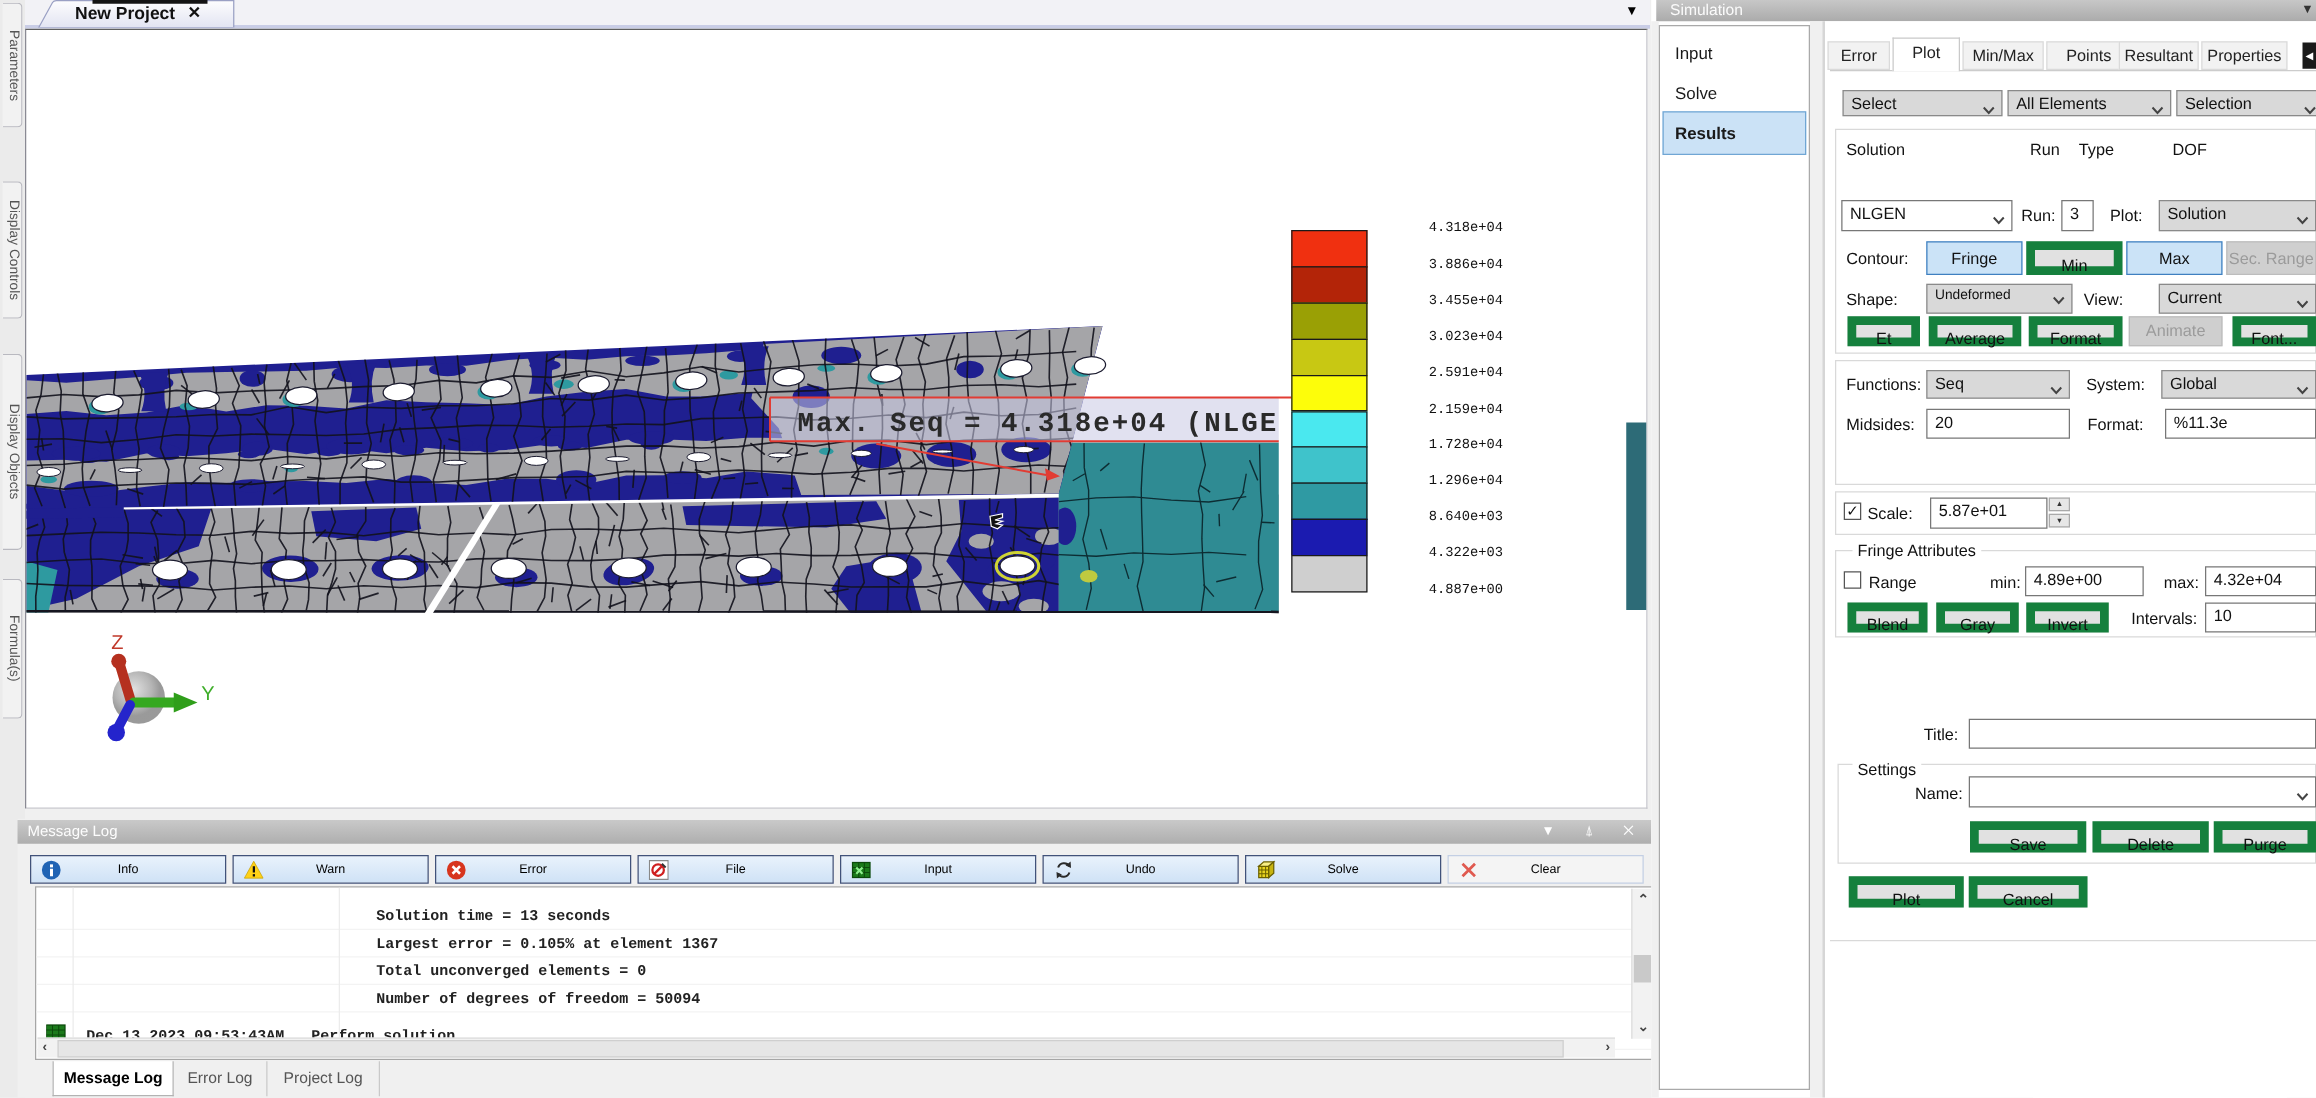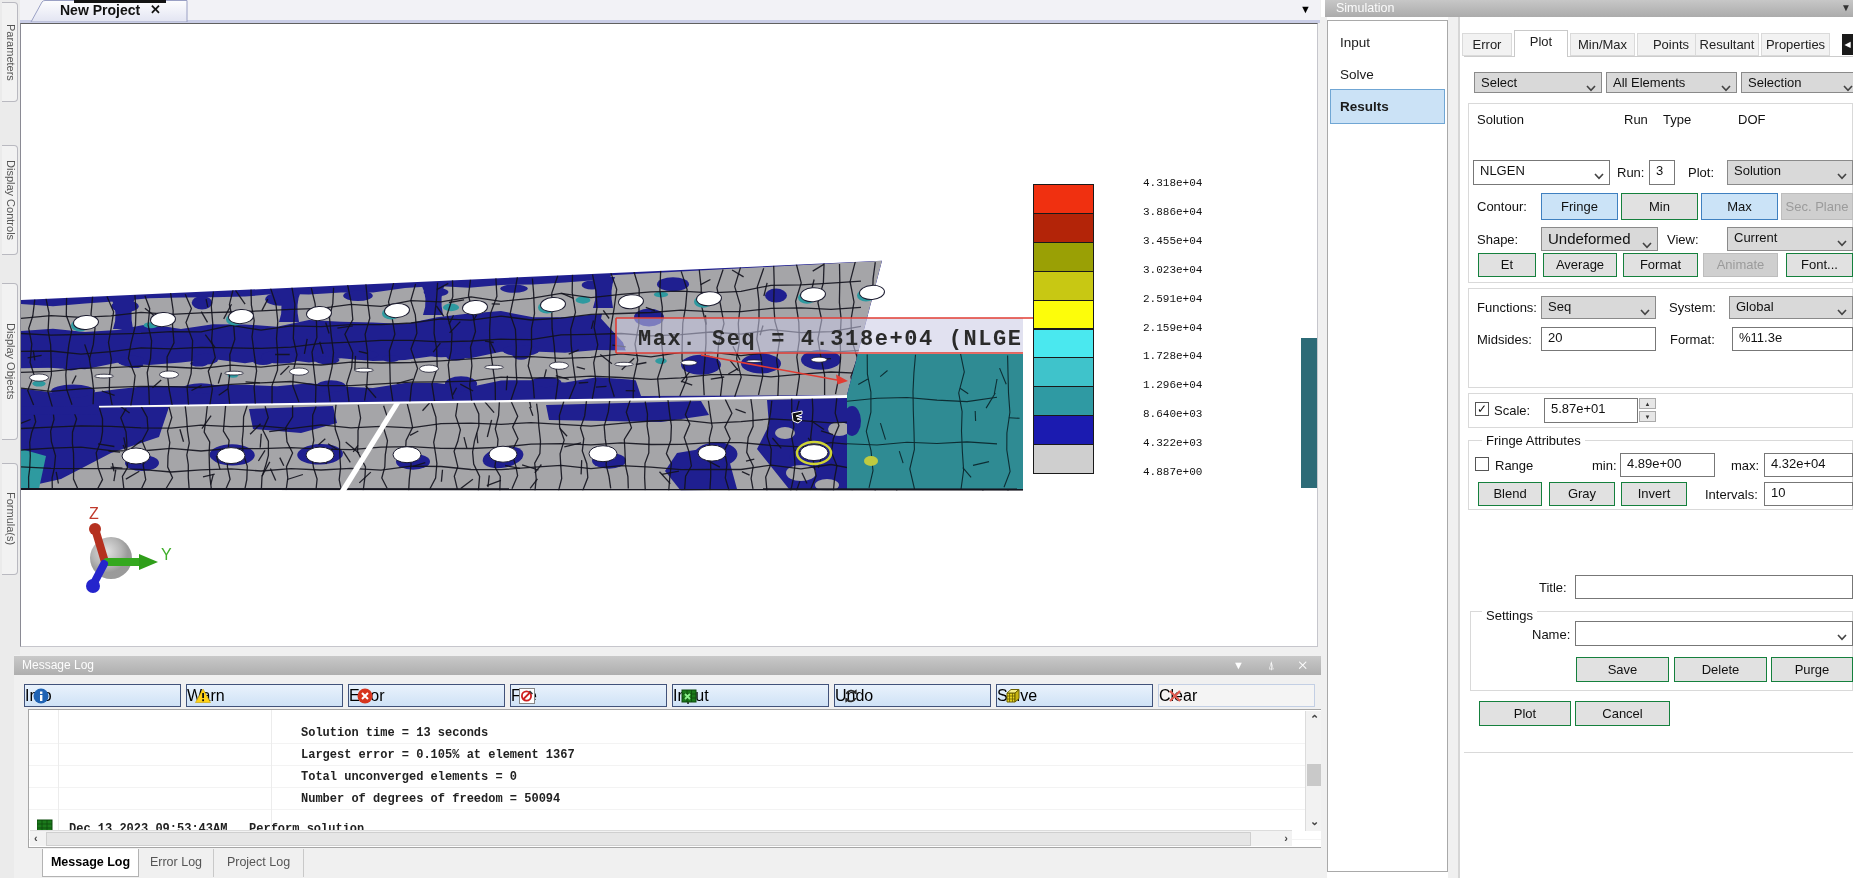--- a/index.html
+++ b/index.html
@@ -30,21 +30,21 @@
 .lglab{position:absolute;left:110px;width:120px;font-family:"Liberation Mono",monospace;
   font-size:11px;color:#111;white-space:pre}
 #tealbar{position:absolute;left:1280px;top:314px;width:16px;height:150px;background:#2d6b77}
 
 #msglog{left:14px;top:655px;width:1307px;height:223px;background:#f0f0f0}
 #mltitle{position:absolute;left:0;top:1px;width:100%;height:19px;
   background:linear-gradient(#c9c9c9,#aeaeae);color:#fdfdfd;font-size:12px;
   padding:2px 0 0 8px}
 #mlicons{position:absolute;right:8px;top:3px;color:#fefefe;font-size:11px;letter-spacing:6px}
 .tbtn{position:absolute;top:29px;height:23px;background:linear-gradient(#e9f2fc,#cfe2f6);
-  border:1px solid #41527a;font-size:16px;color:#000;text-align:left;line-height:21px}
+  border:1px solid #41527a;font-size:10px;color:#000;text-align:center;line-height:21px}
 .tbtn svg{position:absolute;left:8px;top:3px}
 #clearbtn{background:#f4f4f4;border:1px solid #c3cfe4}
 #logarea{position:absolute;left:14px;top:54px;width:1296px;height:139px;background:#fff;
   border:1px solid #a6a6a6;overflow:hidden}
 .logrow{position:absolute;left:0;width:100%;height:22px;border-bottom:1px solid #f3f3f3;
   font-family:"Liberation Mono",monospace;font-size:12px;font-weight:bold;color:#222;
   white-space:pre;line-height:22px}
 .gline{position:absolute;top:0;height:120px;width:1px;background:#ececec}
 #hscroll{position:absolute;left:1px;bottom:1px;width:1262px;height:16px;background:#f2f2f2;
   border-top:1px solid #dcdcdc}
@@ -81,21 +81,21 @@
 #tabline{position:absolute;left:4px;top:39px;width:389px;height:1px;background:#cccccc}
 #tabscroll{position:absolute;left:382px;top:17px;width:11px;height:21px;background:#1a1a1a;
   color:#fff;font-size:8px;text-align:center;line-height:21px}
 .lbl{position:absolute;font-size:13px;color:#111;white-space:nowrap}
 .combo{position:absolute;background:#d9d9d9;border:1px solid #8a8a8a;font-size:13px;
   color:#111;padding:2px 0 0 6px;white-space:pre}
 .combo.w{background:#fff;border:1px solid #777}
 .combo .ch{position:absolute;right:5px;top:7px;width:10px;height:7px}
 .inp{position:absolute;background:#fff;border:1px solid #777;font-size:13px;color:#111;
   padding:2px 0 0 6px;white-space:pre}
-.btn{position:absolute;background:#e1e1e1;border:1px solid #15803d;font-size:13px;
+.btn{position:absolute;background:#e1e1e1;border:7px solid #15803d;font-size:13px;
   color:#111;text-align:center}
 .btn.hl{background:#cbe3f7;border:1.5px solid #3f80c0}
 .btn.dis{background:#cfcfcf;border:1px solid #bdbdbd;color:#9b9b9b}
 .grp{position:absolute;border:1px solid #d9d9d9}
 .cb{position:absolute;width:14px;height:14px;background:#fff;border:1px solid #555;
   font-size:12px;line-height:13px;text-align:center;color:#111}
 .spin{position:absolute;width:17px;height:11px;background:#e7e7e7;border:1px solid #aaa;
   color:#333;font-size:6px;text-align:center;line-height:10px}
 </style></head><body>
 <div id="leftstrip" class="abs">
@@ -688,23 +688,23 @@
 <div class="lbl" style="left:157px;top:148px">Run:</div>
 <div class="inp" style="left:189px;top:143px;width:26px;height:25px">3</div>
 <div class="lbl" style="left:228px;top:148px">Plot:</div>
 <div class="combo" style="left:267px;top:143px;width:126px;height:25px;font-size:13px">Solution<span class="ch"><svg width="10" height="7">
             <path d="M1 1 L5 5.4 L9 1" stroke="#444" stroke-width="1.6" fill="none"></path>
           </svg></span></div>
 <div class="lbl" style="left:17px;top:182px">Contour:</div>
 <div class="btn hl" style="left:81px;top:176px;width:77px;height:27px;line-height:25px">Fringe</div>
 <div class="btn" style="left:161px;top:176px;width:77px;height:27px;line-height:25px">Min</div>
 <div class="btn hl" style="left:241px;top:176px;width:77px;height:27px;line-height:25px">Max</div>
-<div class="btn dis" style="left:321px;top:176px;width:72px;height:27px;line-height:25px">Sec. Plane</div>
+<div class="btn dis" style="left:321px;top:176px;width:72px;height:27px;line-height:25px">Sec. Range</div>
 <div class="lbl" style="left:17px;top:215px">Shape:</div>
-<div class="combo" style="left:81px;top:210px;width:117px;height:24px;font-size:15px">Undeformed<span class="ch"><svg width="10" height="7">
+<div class="combo" style="left:81px;top:210px;width:117px;height:24px;font-size:11px">Undeformed<span class="ch"><svg width="10" height="7">
             <path d="M1 1 L5 5.4 L9 1" stroke="#444" stroke-width="1.6" fill="none"></path>
           </svg></span></div>
 <div class="lbl" style="left:207px;top:215px">View:</div>
 <div class="combo" style="left:267px;top:210px;width:126px;height:24px;font-size:13px">Current<span class="ch"><svg width="10" height="7">
             <path d="M1 1 L5 5.4 L9 1" stroke="#444" stroke-width="1.6" fill="none"></path>
           </svg></span></div>
 <div class="btn" style="left:18px;top:236px;width:58px;height:24px;line-height:22px">Et</div>
 <div class="btn" style="left:83px;top:236px;width:74px;height:24px;line-height:22px">Average</div>
 <div class="btn" style="left:163px;top:236px;width:75px;height:24px;line-height:22px">Format</div>
 <div class="btn dis" style="left:243px;top:236px;width:75px;height:24px;line-height:22px">Animate</div>

